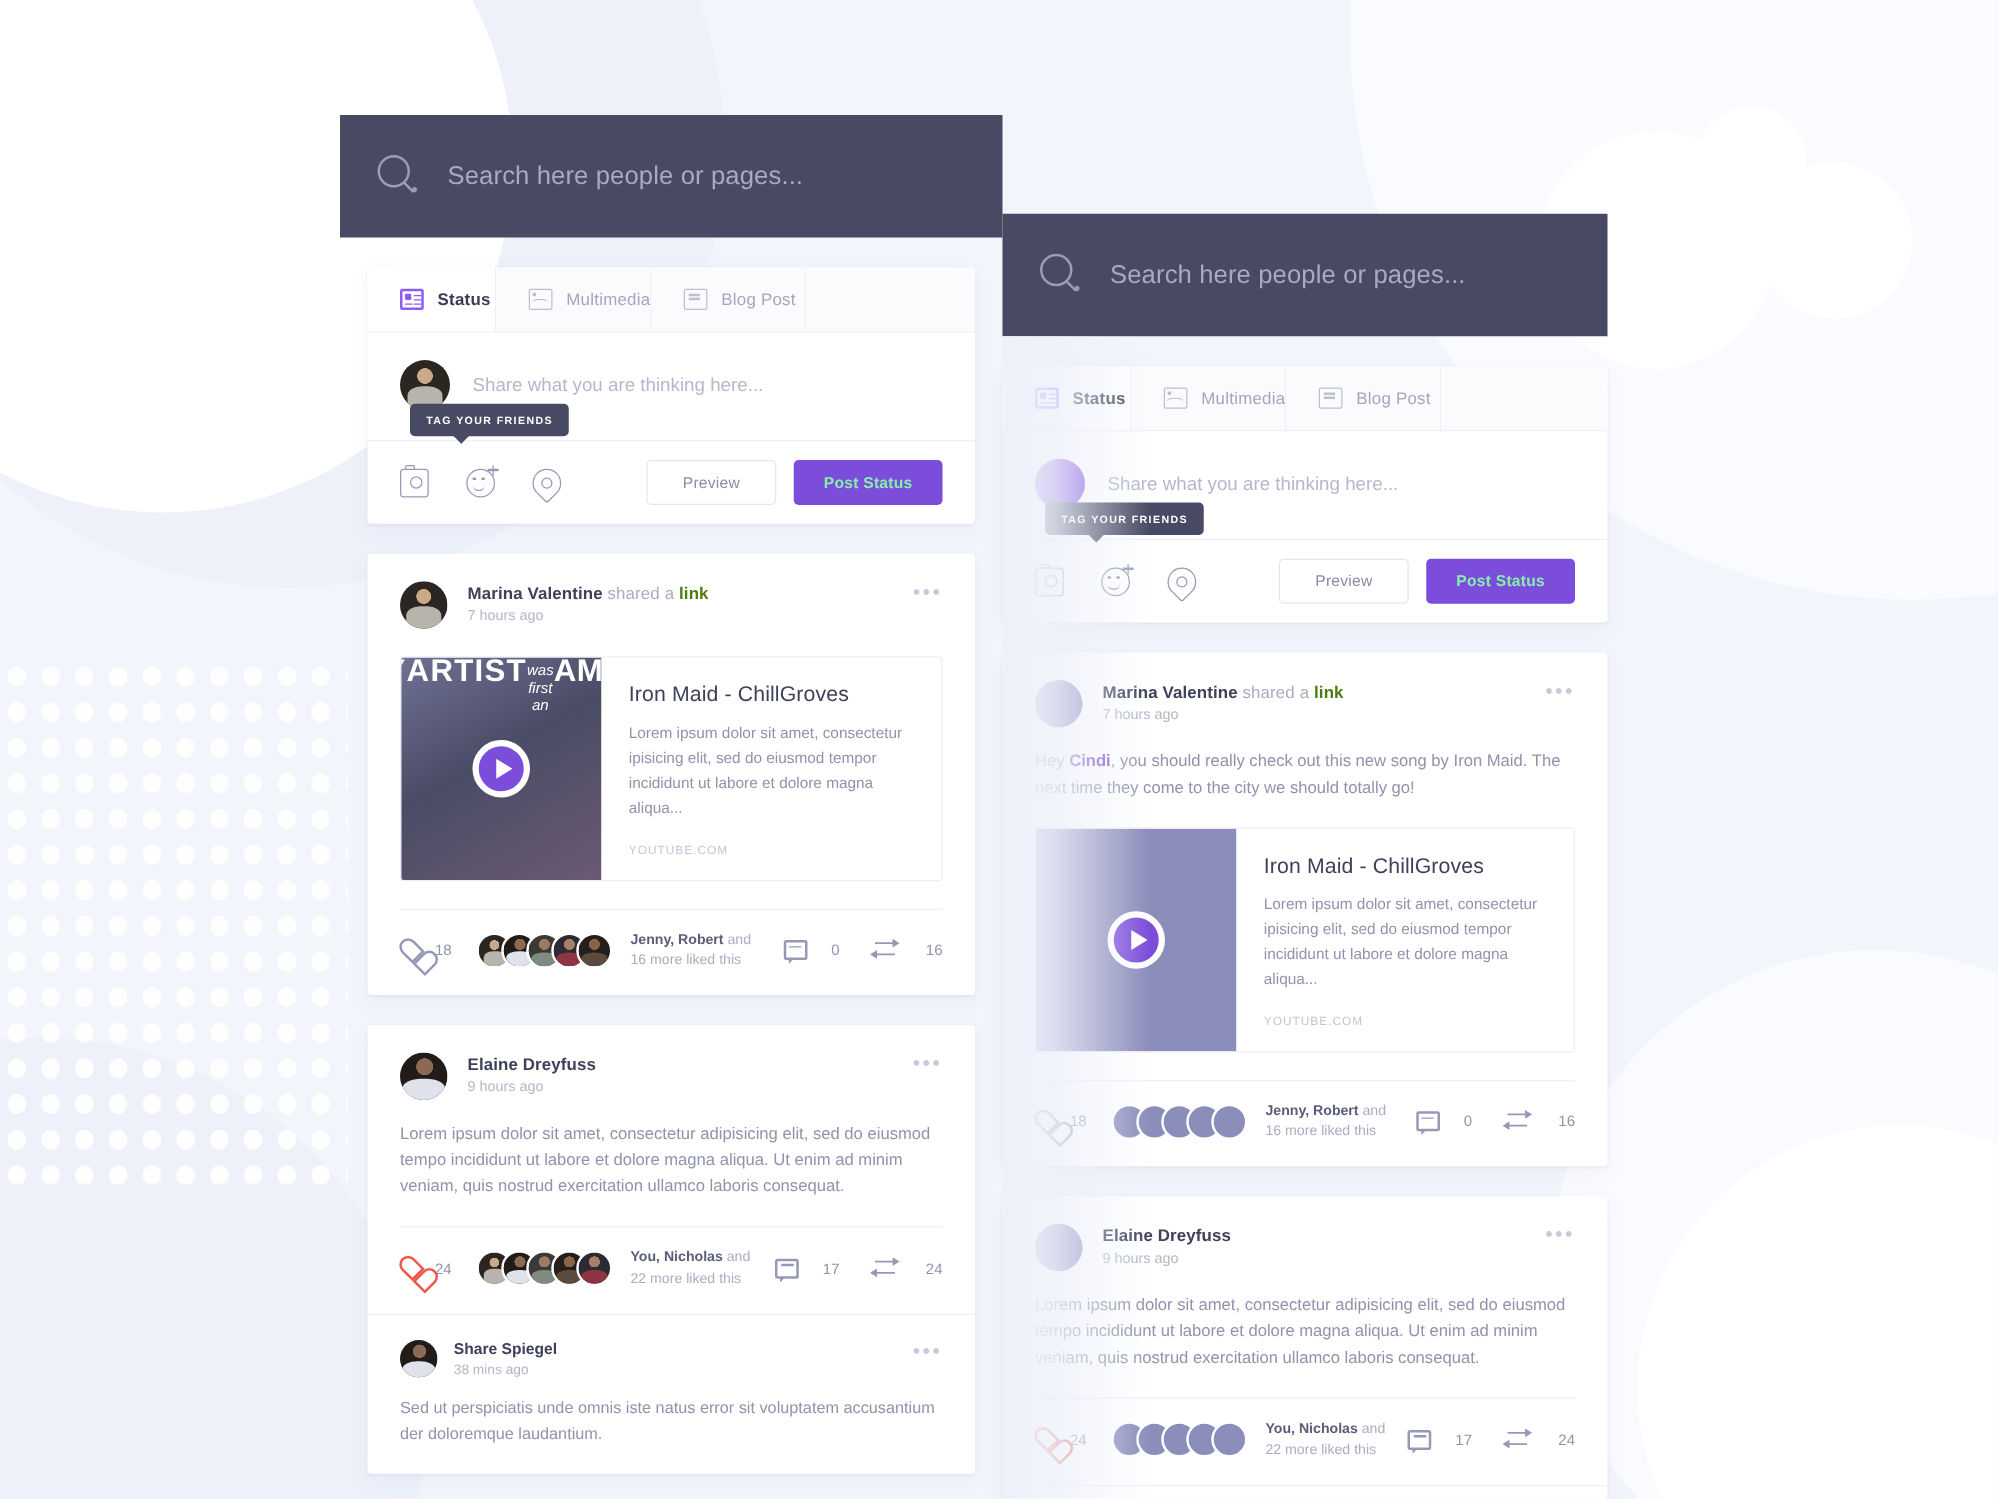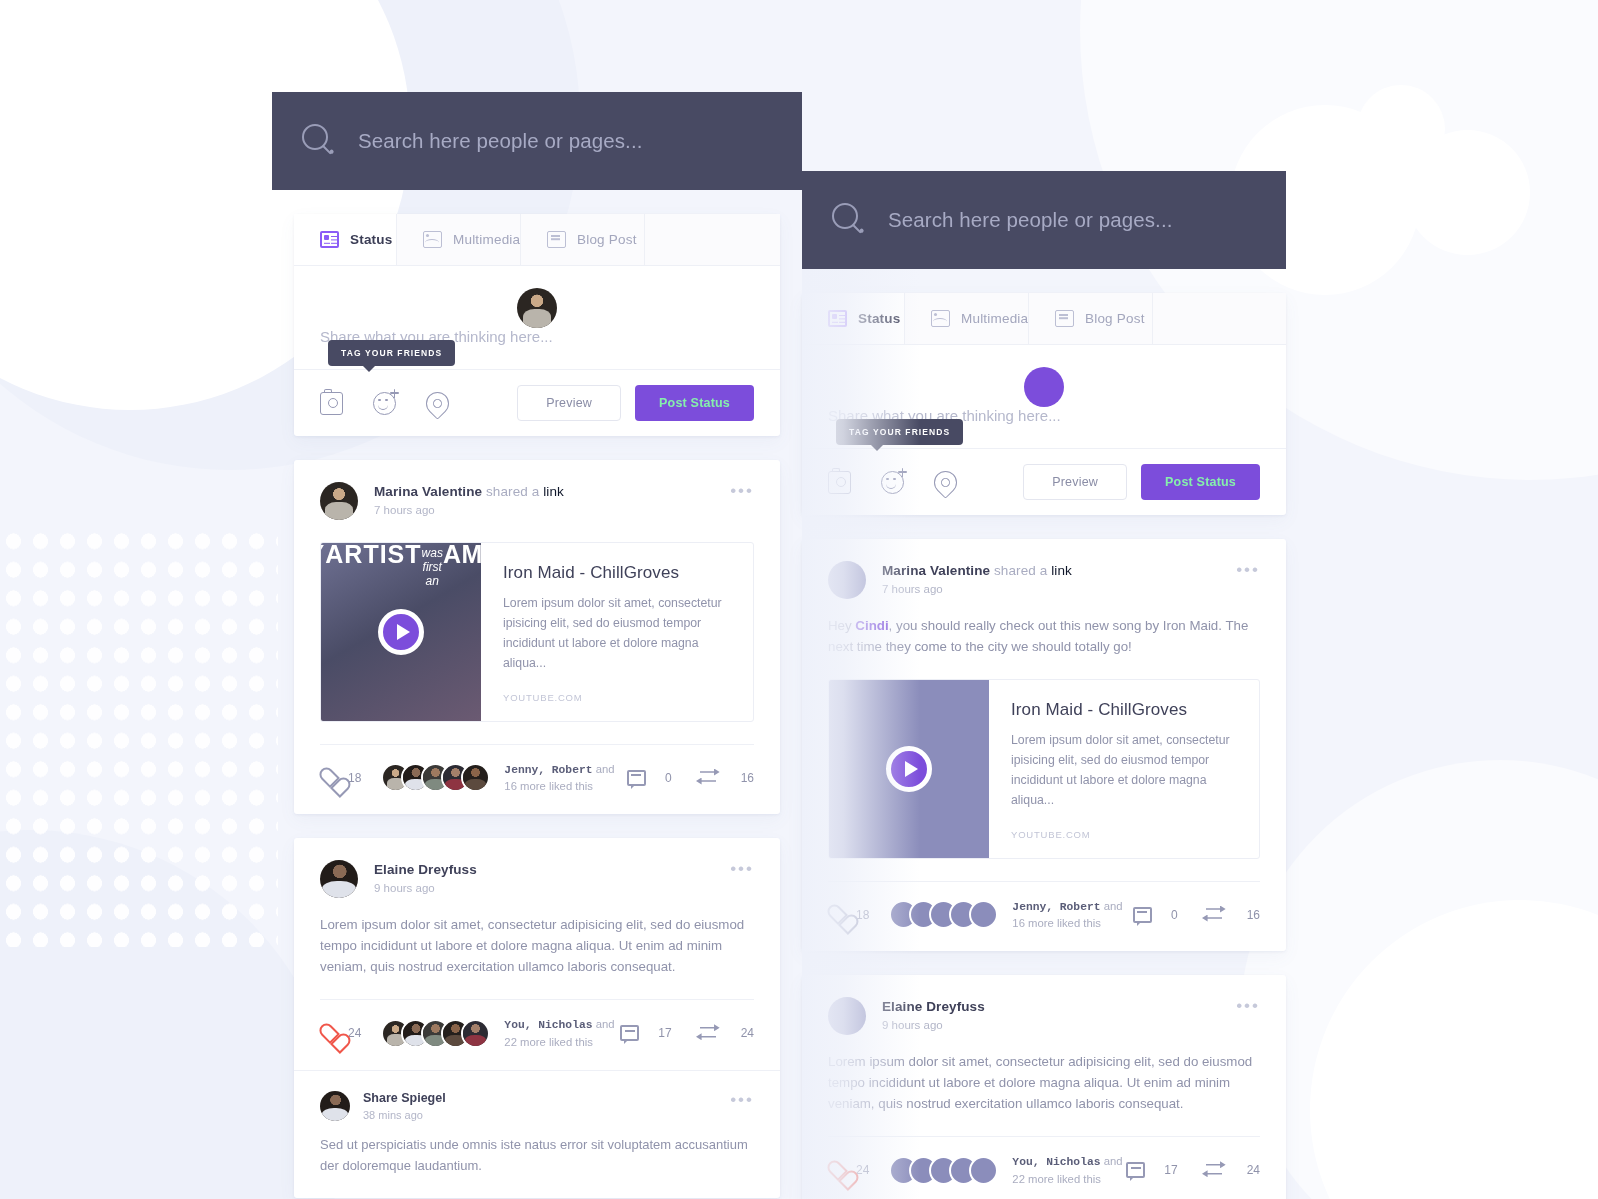--- a/index.html
+++ b/index.html
@@ -106,21 +106,21 @@
   .tab-ico.media:after {
     content:""; position:absolute; left:2px; top:2px; width:3px;height:3px;
     background:#bcbfd4; border-radius:50%;
   }
   .tab-ico.blog { border: 1.8px solid #bcbfd4; border-radius: 2px; }
   .tab-ico.blog:before {
     content:""; position:absolute; left:3px; top:3px; width:9px;height:1.6px;
     background:#bcbfd4; box-shadow: 0 3.2px 0 #bcbfd4, 0 6.4px 0 -1px #bcbfd4;
   }
 
-  .composer-row { display: flex; align-items: center; padding: 22px 26px 24px 26px; flex-direction: column; }
+  .composer-row { display: flex; align-items: center; gap: 18px; padding: 22px 26px 24px 26px; }
   .avatar { border-radius: 50%; flex: 0 0 auto; overflow: hidden; position: relative; }
   .composer-input {
     border: 0; outline: 0; background: transparent; width: 100%;
     font-size: 15px; color: #b5b8cc; font-family: "Liberation Sans", sans-serif;
   }
   .composer-input::placeholder { color: #b5b8cc; }
 
   .composer-actions {
     border-top: 1px solid #eef0f6;
     display: flex; align-items: center;
@@ -189,21 +189,21 @@
     background: #7c4ddb; color: #86efac; border: 0;
     padding: 11px 24px; font-weight: bold;
   }
 
   
   .post { margin-top: 24px; }
   .post-head { display: flex; align-items: flex-start; padding: 22px 26px 0 26px; }
   .post-meta { margin-left: 16px; padding-top: 2px; }
   .post-name { font-size: 13.5px; color: #3f4159; font-weight: bold; letter-spacing: .1px; }
   .post-name .reg { font-weight: normal; color: #a9acc1; }
-  .post-name .lnk { color: #0f172a; font-weight: normal; }
+  .post-name .lnk { color: #4d7c0f; font-weight: bold; }
   .post-time { font-size: 11.5px; color: #b3b6c8; margin-top: 5px; }
   .dots3 {
     margin-left: auto; color: #c6c9da; font-size: 17px; letter-spacing: 2px;
     line-height: 10px; cursor: pointer; padding-top: 4px;
   }
   .post-text {
     padding: 16px 26px 0 26px; font-size: 13.3px; color: #9093ab; line-height: 1.58;
   }
   .post-text .hl { color: #7c4ddb; font-weight: bold; }
 
@@ -261,21 +261,21 @@
   .heart:after  { left: 9.5px; transform: rotate(45deg);  transform-origin: 0 100%; }
   .heart.liked:before, .heart.liked:after { border-color: #f0564a; }
   .cnt { font-size: 12px; color: #9093ab; margin-left: 9px; }
   .likers { display: flex; margin-left: 20px; }
   .likers .a {
     width: 29px; height: 29px; border-radius: 50%; border: 2px solid #fff;
     margin-left: -9px; overflow:hidden; position:relative;
   }
   .likers .a:first-child { margin-left: 0; }
   .likers-txt { margin-left: 14px; font-size: 11.3px; line-height: 1.45; color: #aaadc0; }
-  .likers-txt b { color: #5a5d78; font-family: Liberation Mono, monospace; }
+  .likers-txt b { color: #5a5d78; }
   .foot-right { margin-left: auto; display: flex; align-items: center; gap: 10px; }
   .cm-ico { width: 19px; height: 16px; border: 2px solid #9699b5; border-radius: 2px; position:relative; }
   .cm-ico:before {
     content:""; position:absolute; left:2.5px; top:2.5px; width:10px; height:1.8px;
     background:#9699b5; box-shadow: 0 4px 0 -1.5px #9699b5;
   }
   .cm-ico:after {
     content:""; position:absolute; left:2px; bottom:-5px;
     border-left:4px solid #9699b5; border-bottom:4px solid transparent; border-top:0;
   }

